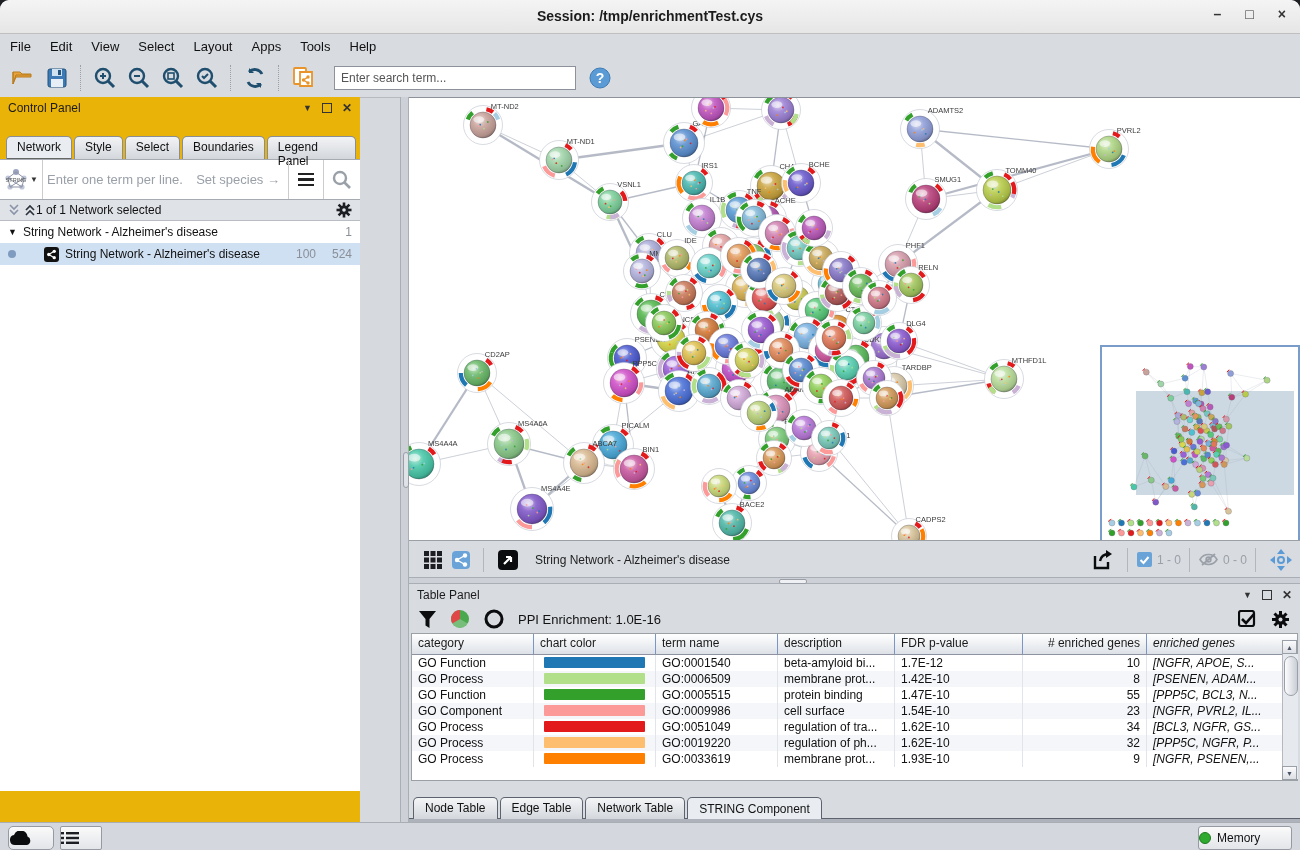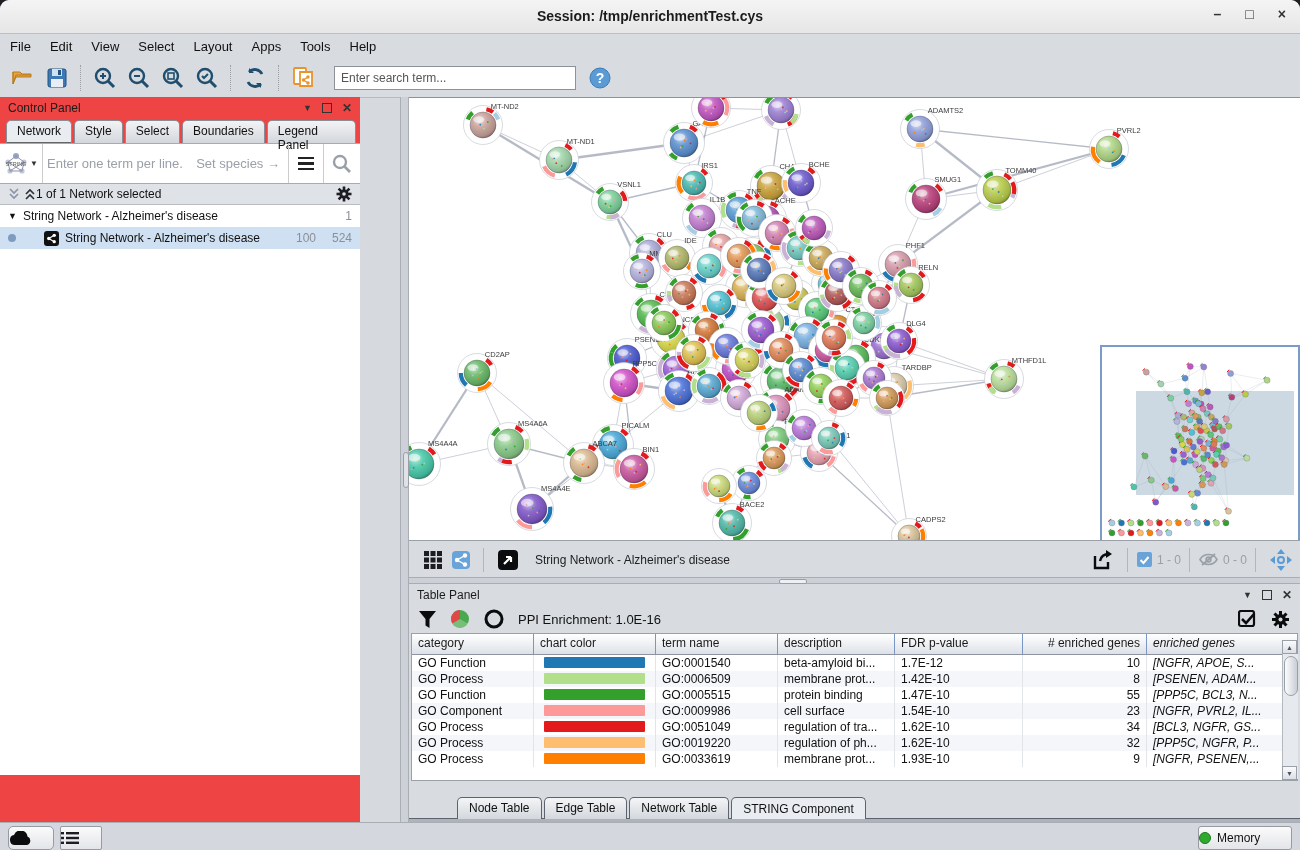--- a/index.html
+++ b/index.html
@@ -11,28 +11,28 @@
   #winbtns span{cursor:default;}
   
   #menubar{position:absolute;left:0;top:34px;width:1300px;height:25px;background:#d8dbe0;display:flex;align-items:center;padding-left:10px;box-sizing:border-box;gap:19px;font-size:13px;color:#111;}
   
   #toolbar{position:absolute;left:0;top:59px;width:1300px;height:38px;background:#d8dbe0;border-bottom:1px solid #b7bac0;display:flex;align-items:center;}
   .tbtn{width:32px;height:32px;display:flex;align-items:center;justify-content:center;margin:0 1px;}
   .tsep{width:1px;height:26px;margin:0 6px;border-left:1px dotted #9b9fa6;}
   #searchbox{width:228px;height:20px;border:1px solid #8d9199;background:#fff;font-size:12px;padding:1px 6px;color:#333;margin-left:14px;font-family:"Liberation Sans",sans-serif;}
   #searchbox::placeholder{color:#555;}
   
-  #controlpanel{position:absolute;left:0;top:97px;width:360px;height:725px;background:#ef4444;}
+  #controlpanel{position:absolute;left:0;top:97px;width:360px;height:725px;background:#eab308;}
   .panelhead{height:21px;display:flex;align-items:center;padding:0 8px;font-size:12px;color:#1b1b1b;}
   .panelhead .ph-title{flex:1;}
   .ph-icons{display:flex;gap:10px;align-items:center;color:#333;font-size:11px;}
   .ph-icons .sq{width:8px;height:8px;border:1.5px solid #333;display:inline-block;}
   .ph-icons .x{font-weight:bold;font-size:12px;}
   .ph-icons .dn{font-size:9px;}
-  #cp-tabs{display:flex;padding:2px 4px 0 6px;gap:2px;height:23px;}
+  #cp-tabs{display:flex;padding:2px 4px 0 6px;gap:2px;height:23px;margin-top:16px;}
   .tab{padding:3px 10px 2px;font-size:12px;color:#111;background:linear-gradient(#f2f3f5,#d3d7dc);border:1px solid #888d96;border-bottom:none;border-radius:5px 5px 0 0;}
   .tab.active{background:#e9edf2;position:relative;box-shadow:0 -1px 0 #666 inset;}
   #stringbar{height:39px;background:#fff;border-top:1px solid #a6aab1;border-bottom:1px solid #a6aab1;display:flex;align-items:center;}
   #stringlogo{width:42px;display:flex;align-items:center;justify-content:center;gap:2px;border-right:1px solid #ccc;height:100%;}
   #stringinput{flex:1;border:none;outline:none;font-size:13px;color:#333;padding:0 4px;font-family:"Liberation Sans",sans-serif;min-width:10px;}
   #stringinput::placeholder{color:#9aa0a8;}
   #setspecies{font-size:13px;color:#9aa0a8;white-space:nowrap;padding-right:8px;}
   #hamb{width:34px;height:100%;border-left:1px solid #ccc;display:flex;flex-direction:column;justify-content:center;align-items:center;gap:3px;}
   #hamb i{display:block;width:16px;height:2.5px;background:#222;}
   #strsearch{width:36px;height:100%;border-left:1px solid #ccc;display:flex;align-items:center;justify-content:center;}
@@ -67,21 +67,21 @@
   .hrow{display:flex;height:20px;background:linear-gradient(#ffffff,#dde1e7);border-bottom:1px solid #8d93a0;}
   .hcell{font-size:12px;color:#1a1a1a;padding:2px 6px;box-sizing:border-box;border-right:1px solid #7b96c4;overflow:hidden;white-space:nowrap;}
   .trow{display:flex;height:16px;align-items:center;}
   .trow:nth-child(even){background:#f4f6f9;}
   .tcell{font-size:12px;color:#111;padding:0 6px;box-sizing:border-box;border-right:1px solid #e1e4e9;overflow:hidden;white-space:nowrap;height:16px;line-height:16px;}
   .c0{width:122px;} .c1{width:122px;} .c2{width:122px;} .c3{width:117px;} .c4{width:128px;} .c5{width:124px;text-align:right;} .c6{flex:1;border-right:none;font-style:italic;}
   .swatch{height:11px;margin:2px 4px;border-radius:1px;}
   #vscroll{position:absolute;right:2px;top:70px;width:15px;height:125px;background:#e6e9ed;border-left:1px solid #b4b8bf;}
   #vscroll .arr{width:15px;height:14px;background:linear-gradient(#fbfbfc,#dcdfe4);border:1px solid #9aa0a8;box-sizing:border-box;font-size:7px;color:#4a5568;text-align:center;line-height:13px;}
   #vscroll .thumb{position:absolute;top:15px;left:1px;width:12px;height:38px;background:linear-gradient(90deg,#fdfdfe,#c9cdd5);border:1px solid #9aa0a8;border-radius:7px;}
-  #tp-tabs{position:absolute;left:4px;bottom:3px;display:flex;gap:2px;margin-left:44px;}
+  #tp-tabs{position:absolute;left:4px;bottom:3px;display:flex;gap:2px;}
   .btab{padding:3px 11px;font-size:12px;color:#111;background:linear-gradient(#f4f5f7,#d3d7dc);border:1px solid #5d636e;border-radius:5px 5px 0 0;border-bottom:none;box-shadow:0 2px 0 #8d93a0 inset;box-shadow:none;}
   .btab.active{background:#e9edf2;border:1px solid #5d636e;border-bottom:none;padding-top:4px;}
   #tabsline{position:absolute;left:0;bottom:0;width:100%;height:3px;background:#aeb3bb;border-top:1px solid #5d636e;}
   
   #statusbar{position:absolute;left:0;top:822px;width:1300px;height:28px;background:#d4d7dd;border-top:1px solid #a9adb4;}
   .sbtn{position:absolute;top:3px;height:22px;border:1px solid #969ba3;border-radius:5px;background:linear-gradient(#fafafa,#e3e5e9);display:flex;align-items:center;}
   #cloudbtn{left:8px;width:44px;}
   #listbtn{left:60px;width:40px;border-radius:2px;}
   #membtn{right:8px;width:92px;border-radius:3px;font-size:12px;color:#111;gap:6px;}
   #memdot{width:10px;height:10px;border-radius:50%;background:#2faa2f;border:1px solid #1d7a1d;}

